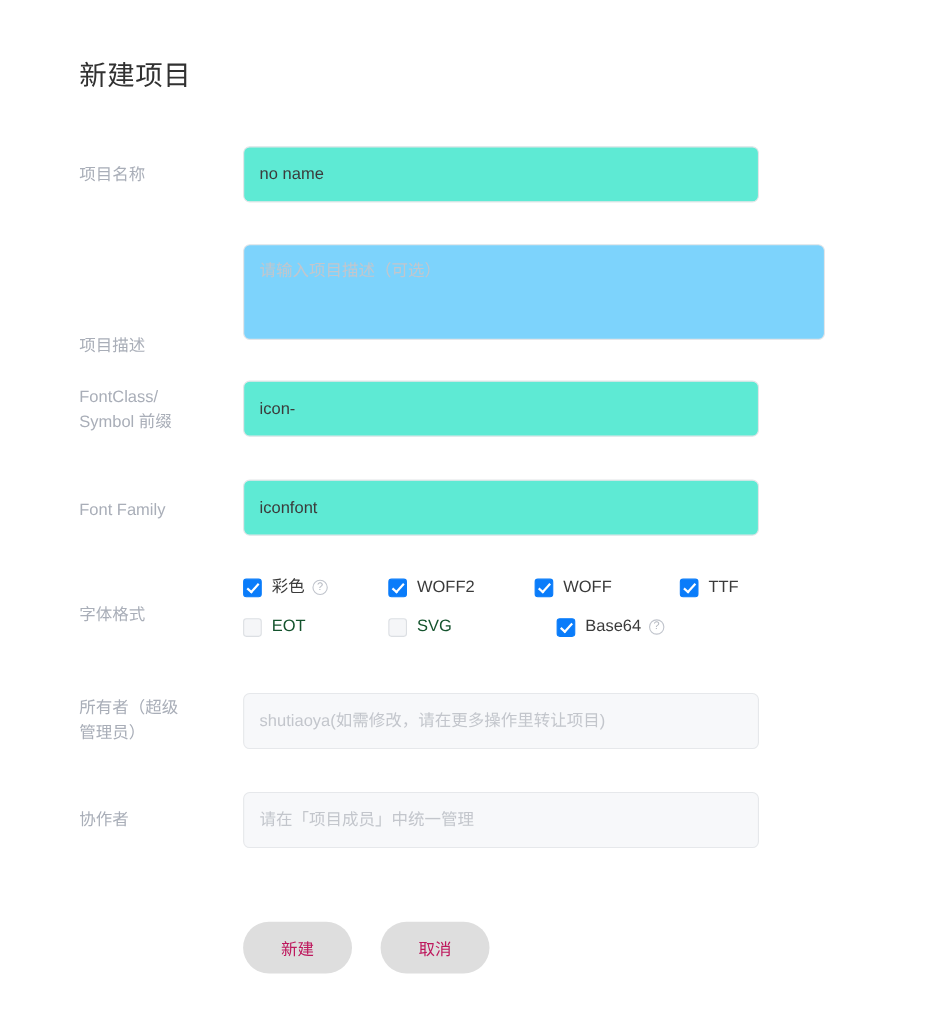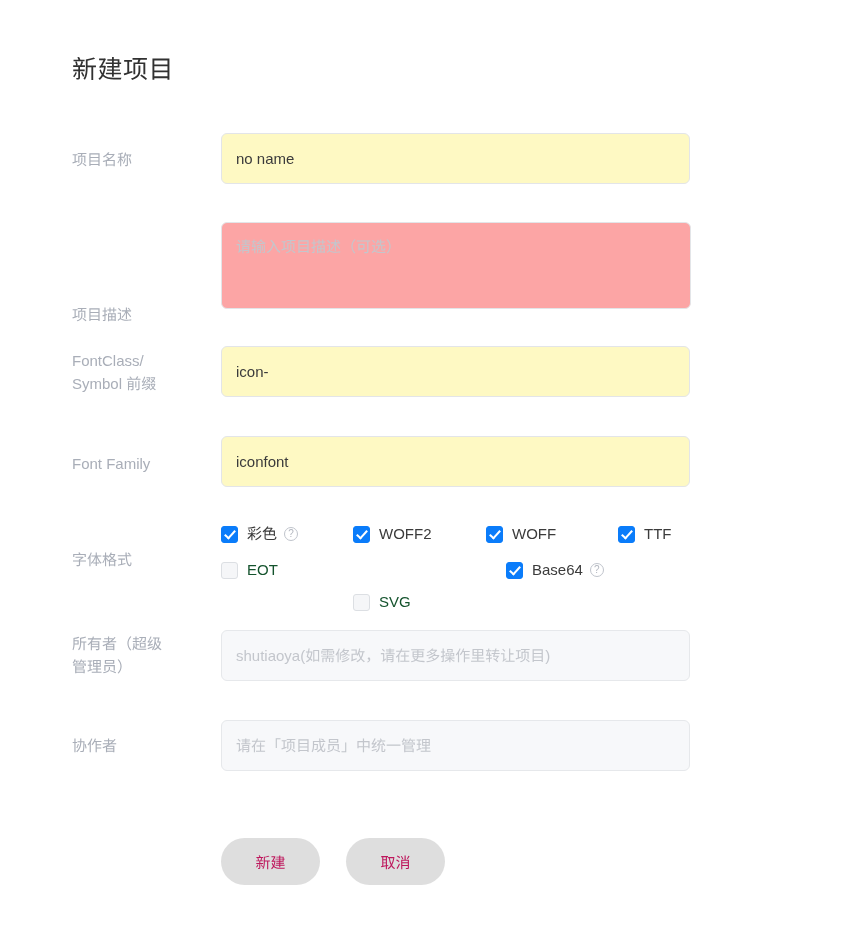--- a/index.html
+++ b/index.html
@@ -64,21 +64,21 @@
     position: absolute;
     left: 221px;
     width: 469px;
     box-sizing: border-box;
   }
 
   .text-input {
     height: 51px;
     border: 1px solid #e3e5e8;
     border-radius: 6px;
-    background: #fef9c3;
+    background: #5eead4;
     font-family: "Liberation Sans", "DejaVu Sans", sans-serif;
     font-size: 15px;
     color: #3b3b3b;
     padding: 0 14px;
     outline: none;
     width: 469px;
     box-sizing: border-box;
   }
   .text-input::placeholder { color: #c3c6cc; }
 
@@ -87,28 +87,28 @@
     border-color: #e6e8eb;
     color: #c3c6cc;
     cursor: not-allowed;
   }
   .text-input.disabled::placeholder { color: #c3c6cc; }
 
   .textarea-input {
     height: 87px;
     border: 1px solid #e3e5e8;
     border-radius: 6px;
-    background: #fca5a5;
+    background: #7dd3fc;
     font-family: "Liberation Sans", "DejaVu Sans", sans-serif;
     font-size: 15px;
     color: #3b3b3b;
     padding: 13px 14px;
     outline: none;
     resize: none;
-    width: 470px;
+    width: 529px;
     box-sizing: border-box;
     line-height: 22px;
   }
   .textarea-input::placeholder { color: #c3c6cc; }
 
   
   #row-name        { height: 0; }
   #row-name .form-label   { top: 28px; }
   #row-name .form-control { top: 13px; }
 
@@ -281,21 +281,21 @@
               <span class="cb-label">WOFF</span>
             </div>
             <div class="checkbox-item" style="left: 397px; top: 0px;">
               <span class="cb-box checked"></span>
               <span class="cb-label">TTF</span>
             </div>
             <div class="checkbox-item is-disabled" style="left: 0px; top: 36px;">
               <span class="cb-box unchecked"></span>
               <span class="cb-label">EOT</span>
             </div>
-            <div class="checkbox-item is-disabled" style="left: 132px; top: 36px; margin-top: 32px;">
+            <div class="checkbox-item is-disabled" style="left: 132px; top: 36px;">
               <span class="cb-box unchecked"></span>
               <span class="cb-label">SVG</span>
             </div>
             <div class="checkbox-item" style="left: 265px; top: 36px; padding-left: 20px;">
               <span class="cb-box checked"></span>
               <span class="cb-label">Base64</span>
               <span class="help-icon">?</span>
             </div>
           </div>
       </div>

